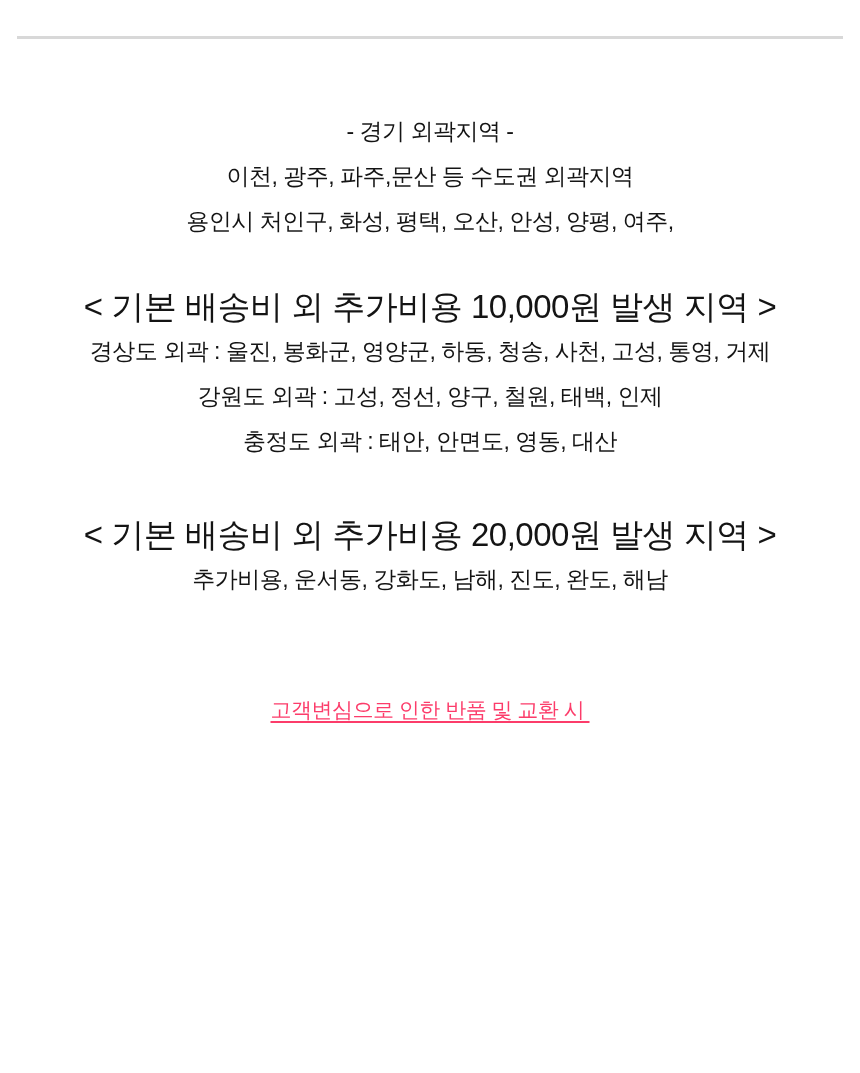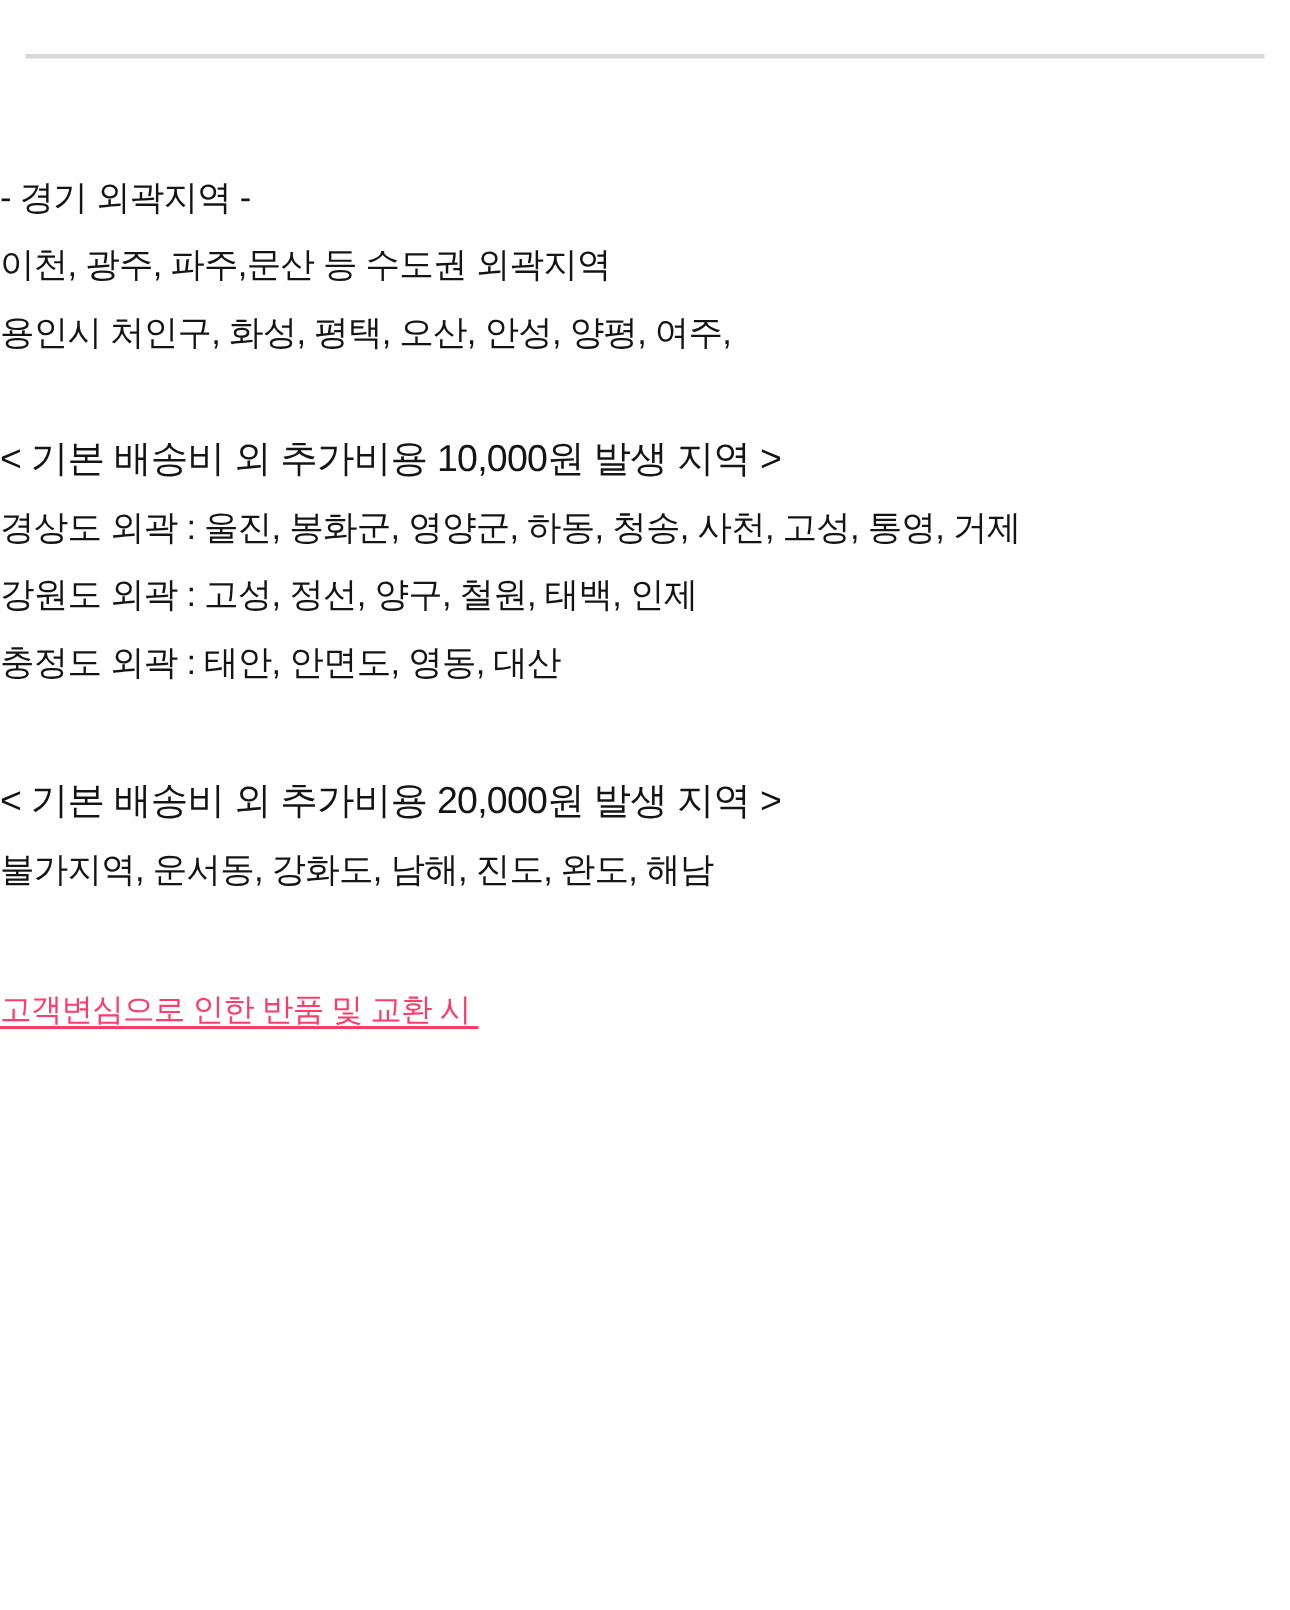--- a/index.html
+++ b/index.html
@@ -15,40 +15,41 @@
     overflow: hidden;
   }
   .divider {
     width: 826px;
     height: 3px;
     margin: 36px auto 0 auto;
     background: #d8d8d8;
     border: none;
   }
   .content {
+    text-align: center;
   }
   .section { margin: 0; }
   .section-title,
   .region-line {
     margin: 0;
     font-size: 23px;
     font-weight: 500;
     line-height: 45px;
     letter-spacing: -0.5px;
     color: #141414;
   }
   .section-title.bracket {
-    font-size: 25px;
+    font-size: 33px;
   }
   .sec-1 { margin-top: 70px; }
   .sec-2 { margin-top: 38px; }
   .sec-3 { margin-top: 40px; }
   .sec-4 { margin-top: 48px; }
   .notice {
-    margin-top: 52px;
+    margin-top: 88px;
   }
   .notice-line {
     margin: 0;
     font-size: 21px;
     font-weight: 500;
     line-height: 40px;
     letter-spacing: -0.5px;
     color: #fc3c6a;
   }
   .notice-line u {
@@ -75,21 +76,21 @@
 
     <section class="section sec-3">
       <h2 class="section-title bracket">&lt; 기본 배송비 외 추가비용 10,000원 발생 지역 &gt;</h2>
       <p class="region-line">경상도 외곽 : 울진, 봉화군, 영양군, 하동, 청송, 사천, 고성, 통영, 거제</p>
       <p class="region-line">강원도 외곽 : 고성, 정선, 양구, 철원, 태백, 인제</p>
       <p class="region-line">충정도 외곽 : 태안, 안면도, 영동, 대산</p>
     </section>
 
     <section class="section sec-4">
       <h2 class="section-title bracket">&lt; 기본 배송비 외 추가비용 20,000원 발생 지역 &gt;</h2>
-      <p class="region-line">불가지역, 운서동, 강화도, 남해, 진도, 완도, 해남</p>
+      <p class="region-line">추가비용, 운서동, 강화도, 남해, 진도, 완도, 해남</p>
     </section>
 
     <div class="notice">
       <p class="notice-line"><u>고객변심으로 인한 반품 및 교환 시 </u></p>
     </div>
 
   </div>
 </div>
 
 </body></html>

